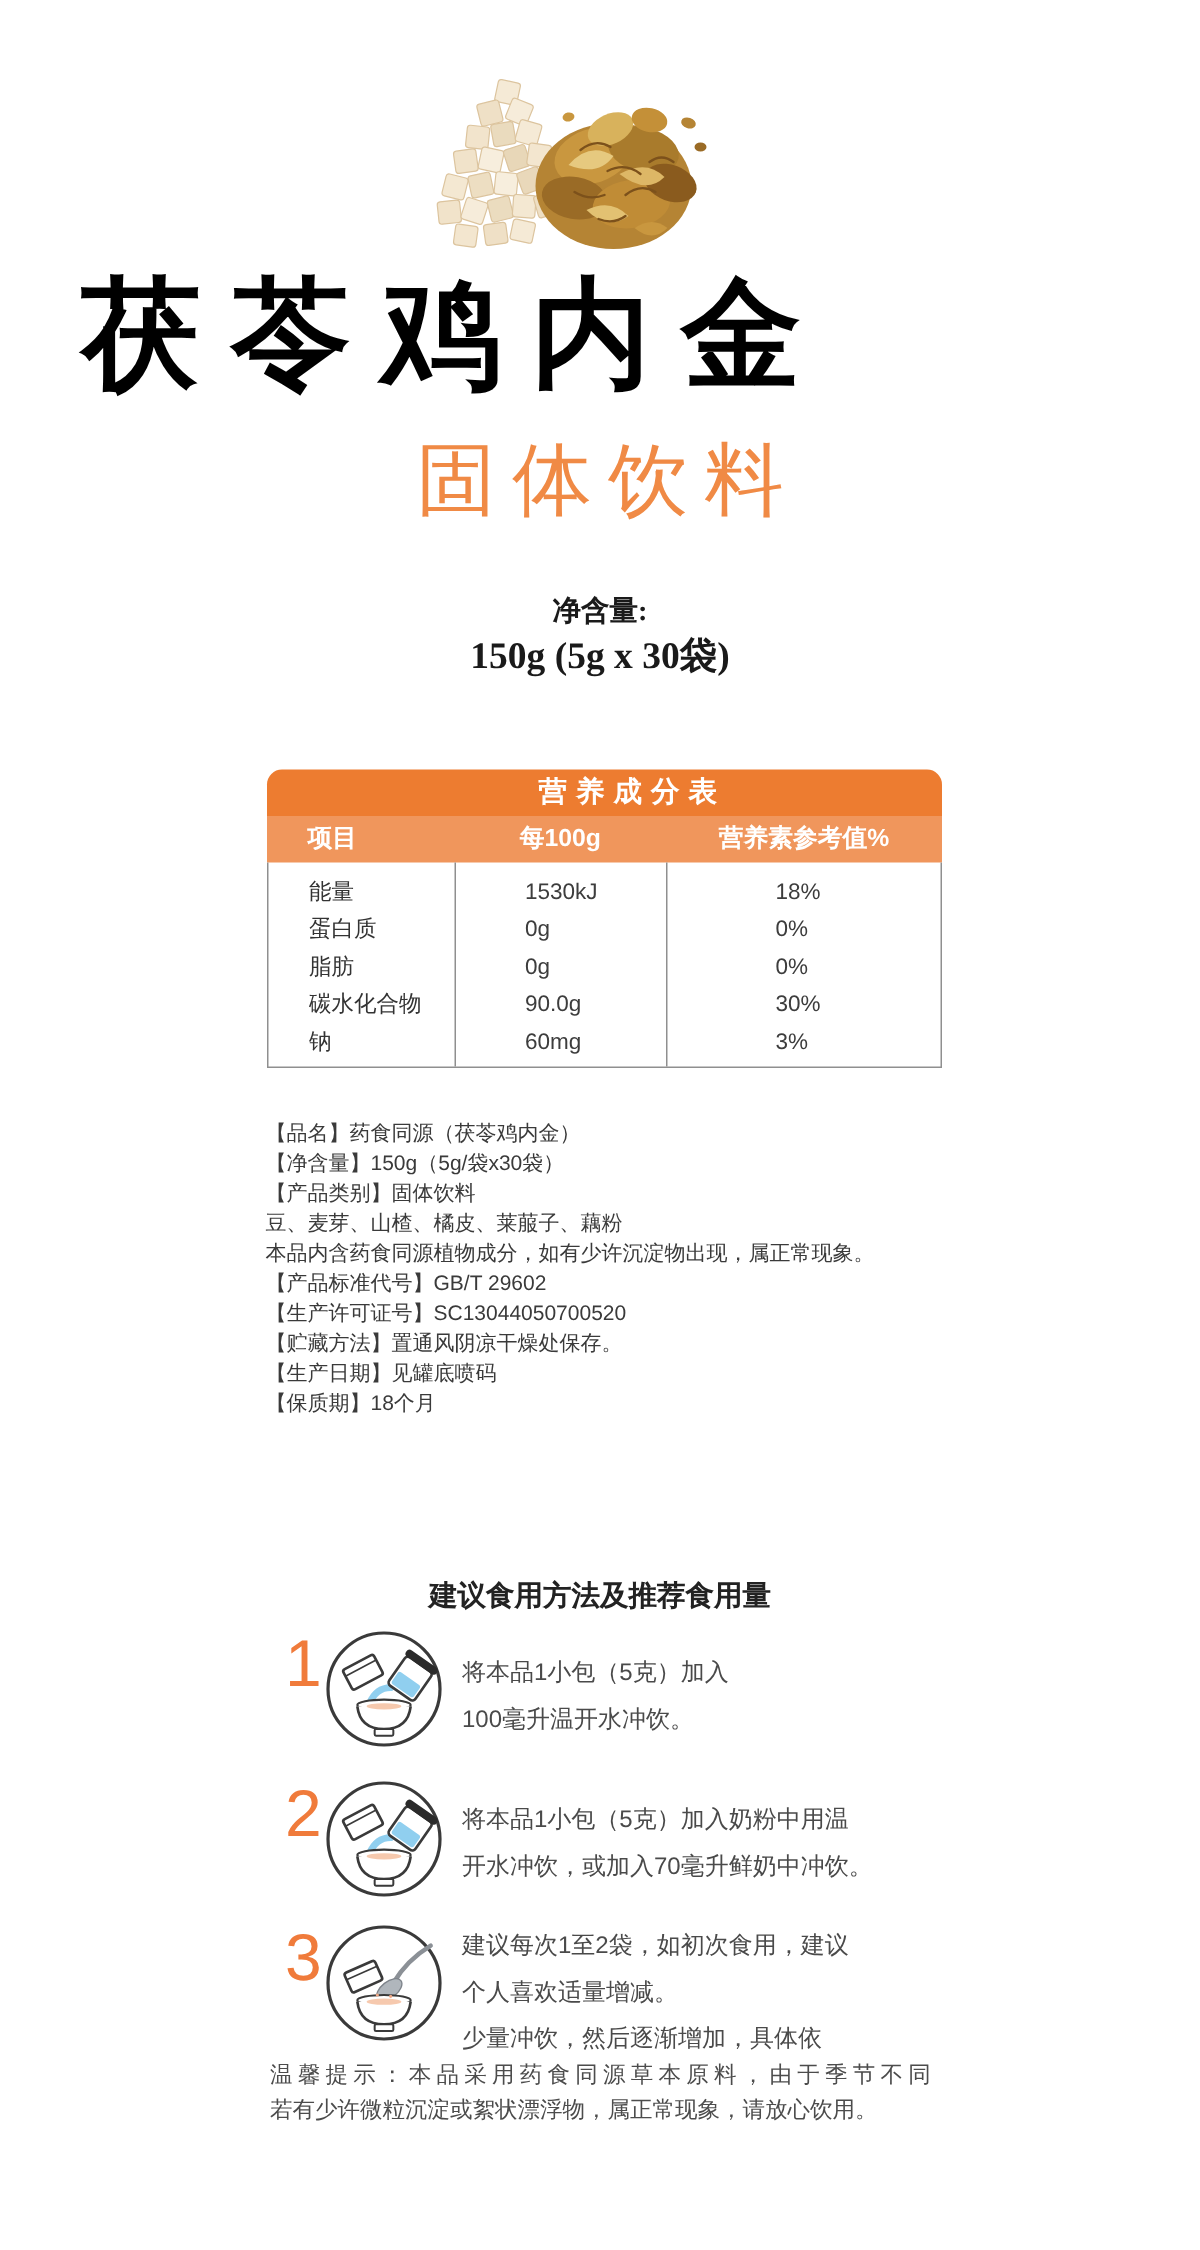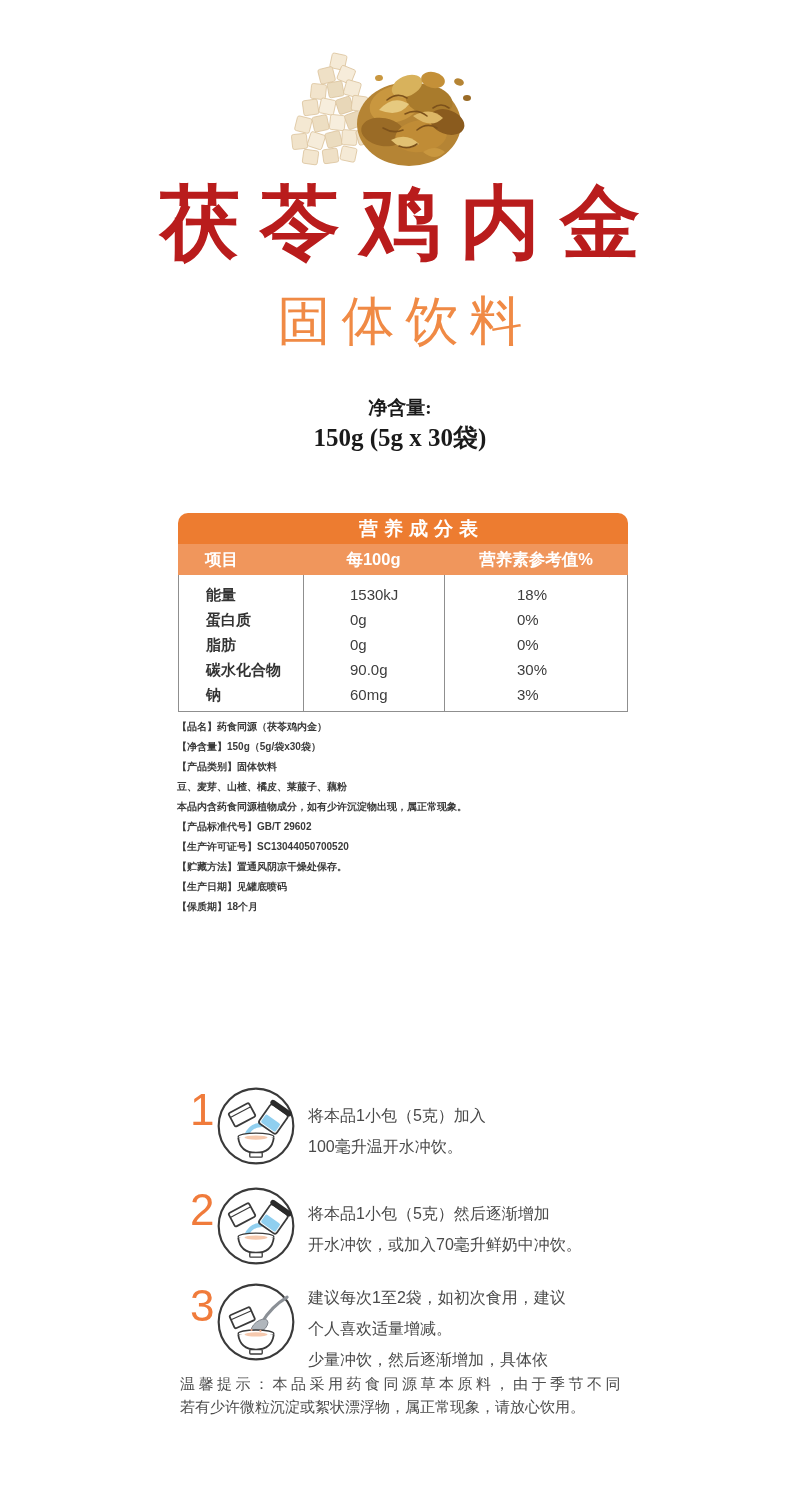--- a/index.html
+++ b/index.html
@@ -4,23 +4,23 @@
 <style>
   html,body{margin:0;padding:0;background:#ffffff;}
   .page{
     position:relative;width:800px;height:1500px;margin:0 auto;background:#ffffff;
     font-family:"Liberation Sans", sans-serif;color:#3c3c3c;overflow:hidden;
   }
   
   .hero{position:absolute;left:283px;top:20px;width:190px;height:150px;}
   
   .title{
-    position:absolute;left:0;right:0;top:168px;text-align:center;
-    font-size:80px;font-weight:700;color:#b91c1c;letter-spacing:20px;line-height:110px;
-    text-indent:20px;white-space:nowrap;
+    position:absolute;left:0;right:0;top:168px;
+    font-size:80px;font-weight:700;color:#000000;letter-spacing:20px;line-height:110px;
+    text-indent:20px;white-space:nowrap;padding-left:34px;
   }
   .subtitle{
     position:absolute;left:0;right:0;top:290px;text-align:center;
     font-size:53px;font-weight:500;color:#F08A45;letter-spacing:11px;line-height:62px;
     text-indent:11px;white-space:nowrap;
   }
   
   .net{position:absolute;left:0;right:0;top:394px;text-align:center;color:#1a1a1a;
        font-family:"Liberation Serif", serif;}
   .net-label{font-size:19px;font-weight:700;line-height:28px;}
@@ -32,26 +32,26 @@
     text-align:center;height:31px;line-height:32px;border-radius:10px 10px 0 0;text-indent:6px;padding-left:31px;
   }
   .nut-head{background:#F0965C;color:#ffffff;display:flex;height:31px;line-height:31px;
     font-weight:700;font-size:16.5px;}
   .nut-head .h1{width:125px;padding-left:27px;box-sizing:border-box;}
   .nut-head .h2{width:141px;text-align:center;}
   .nut-head .h3{flex:1;text-align:center;}
   .nut-body{display:flex;border:1px solid #8f8f8f;border-top:none;box-sizing:border-box;}
   .nut-col{padding-top:7px;padding-bottom:4px;box-sizing:border-box;}
   .nut-col div{height:25px;line-height:25px;white-space:nowrap;}
-  .colA{width:125px;border-right:1px solid #8f8f8f;padding-left:27px;color:#333;font-weight:700;}
+  .colA{width:125px;border-right:1px solid #8f8f8f;padding-left:27px;color:#333;font-weight:400;}
   .colB{width:141px;border-right:1px solid #8f8f8f;padding-left:46px;color:#3d3d3d;}
   .colC{flex:1;padding-left:72px;color:#3d3d3d;}
   
-  .details{position:absolute;left:177px;top:717px;width:460px;font-size:10px;
-    line-height:20px;color:#3a3a3a;white-space:nowrap;font-weight:bold;}
+  .details{position:absolute;left:177px;top:745px;width:460px;font-size:14px;
+    line-height:20px;color:#3a3a3a;white-space:nowrap;}
   
   .usage-heading{position:absolute;left:0;right:0;top:1053px;text-align:center;
     font-size:19px;font-weight:700;color:#222;line-height:24px;}
   .step{position:absolute;left:190px;display:flex;align-items:flex-start;}
   .step-num{width:26px;font-size:44px;line-height:48px;color:#F07B3B;font-weight:400;}
   .step-icon{margin-left:0;}
   .step-text{margin-left:12px;font-size:16px;line-height:31px;color:#4a4a4a;white-space:nowrap;}
   .s1{top:1086px;} .s1 .step-text{margin-top:14px;}
   .s2{top:1186px;} .s2 .step-text{margin-top:12px;}
   .s3{top:1282px;} .s3 .step-text{margin-top:0px;}
@@ -168,20 +168,21 @@
     <div>【产品类别】固体饮料</div>
     <div>豆、麦芽、山楂、橘皮、莱菔子、藕粉</div>
     <div>本品内含药食同源植物成分，如有少许沉淀物出现，属正常现象。</div>
     <div>【产品标准代号】GB/T 29602</div>
     <div>【生产许可证号】SC13044050700520</div>
     <div>【贮藏方法】置通风阴凉干燥处保存。</div>
     <div>【生产日期】见罐底喷码</div>
     <div>【保质期】18个月</div>
   </div>
 
+  <div class="usage-heading">建议食用方法及推荐食用量</div>
 
   <div class="step s1">
     <div class="step-num">1</div>
     <svg class="step-icon" width="80" height="80" viewBox="0 0 90 90">
       <circle cx="45" cy="45" r="42" fill="#ffffff" stroke="#3a3a3a" stroke-width="2.4"></circle>
       <g transform="rotate(-28 29 32)">
         <rect x="16" y="24" width="26" height="17" rx="2" fill="#ffffff" stroke="#3a3a3a" stroke-width="2"></rect>
         <line x1="16" y1="29" x2="42" y2="29" stroke="#3a3a3a" stroke-width="1.2"></line>
       </g>
       <path d="M50,44 Q39,44 34,56" stroke="#90CFEF" stroke-width="5" fill="none" stroke-linecap="round"></path>
@@ -214,21 +215,21 @@
         <rect x="52" y="24" width="24" height="26" rx="3" fill="#ffffff" stroke="#3a3a3a" stroke-width="2"></rect>
         <rect x="54" y="37" width="20" height="11" rx="2" fill="#90CFEF"></rect>
         <rect x="50" y="19" width="28" height="6" rx="3" fill="#2a2a2a"></rect>
       </g>
       <ellipse cx="45" cy="57" rx="20" ry="4" fill="#ffffff" stroke="#3a3a3a" stroke-width="1.6"></ellipse>
       <path d="M25,58 Q27,75 45,75 Q63,75 65,58" fill="#ffffff" stroke="#3a3a3a" stroke-width="2"></path>
       <ellipse cx="45" cy="58" rx="13" ry="2.4" fill="#F6C9AE"></ellipse>
       <rect x="38" y="75" width="14" height="5" rx="1" fill="#ffffff" stroke="#3a3a3a" stroke-width="1.5"></rect>
     </svg>
     <div class="step-text">
-      <div>将本品1小包（5克）然后逐渐增加</div>
+      <div>将本品1小包（5克）加入奶粉中用温</div>
       <div>开水冲饮，或加入70毫升鲜奶中冲饮。</div>
     </div>
   </div>
 
   <div class="step s3">
     <div class="step-num">3</div>
     <svg class="step-icon" width="80" height="80" viewBox="0 0 90 90">
       <circle cx="45" cy="45" r="42" fill="#ffffff" stroke="#3a3a3a" stroke-width="2.4"></circle>
       <g transform="rotate(-24 30 40)">
         <rect x="17" y="32" width="25" height="16" rx="2" fill="#ffffff" stroke="#3a3a3a" stroke-width="2"></rect>

